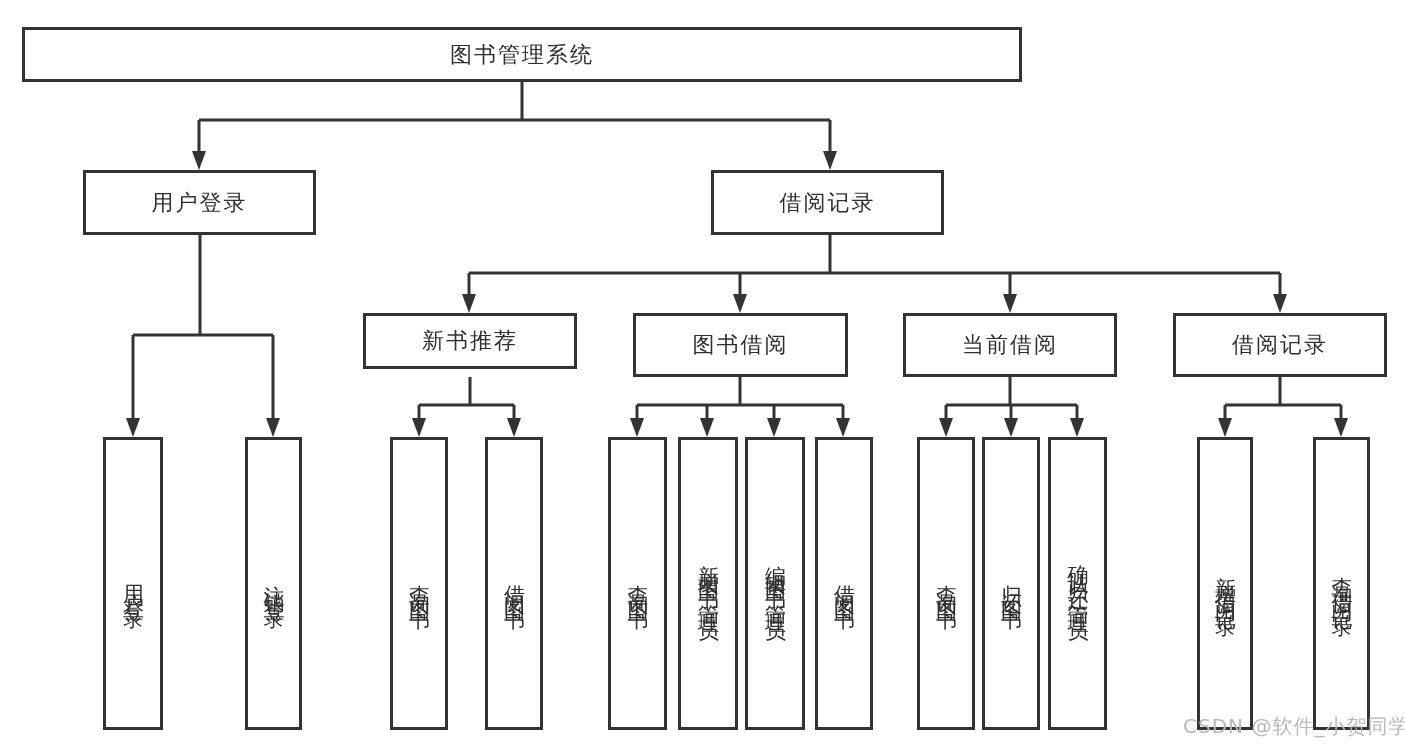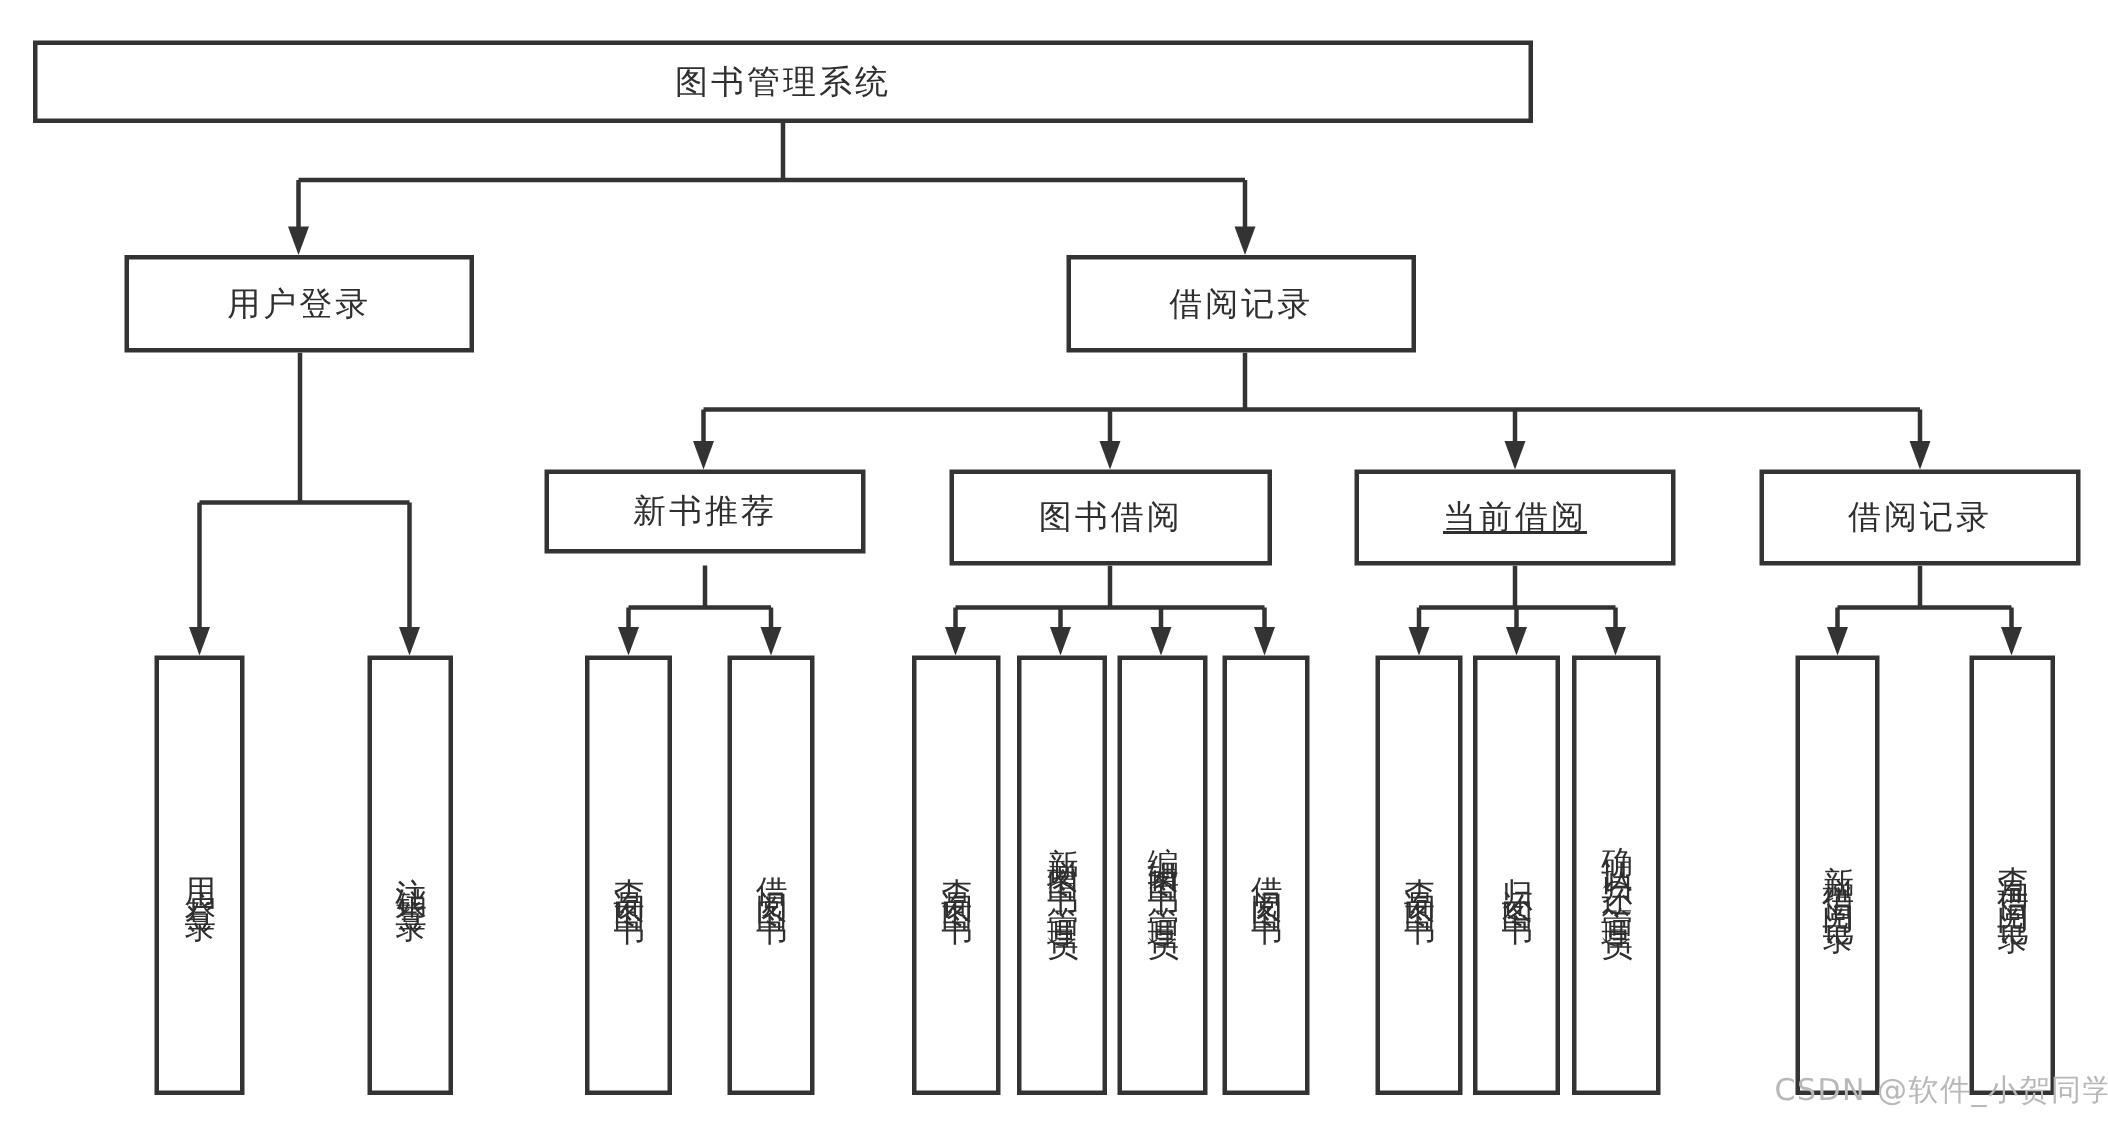--- a/index.html
+++ b/index.html
@@ -123,21 +123,21 @@
       </div>
       <div class="node h" style="left: 711px; top: 170px; width: 233px; height: 65px;">
         <span class="label">借阅记录</span>
       </div>
       <div class="node h" style="left: 363px; top: 313px; width: 214px; height: 56px;">
         <span class="label">新书推荐</span>
       </div>
       <div class="node h" style="left: 633px; top: 313px; width: 215px; height: 64px; justify-content: center;">
         <span class="label">图书借阅</span>
       </div>
-      <div class="node h" style="left: 903px; top: 313px; width: 214px; height: 64px; text-decoration: underline;">
+      <div class="node h" style="left: 903px; top: 313px; width: 214px; height: 64px;">
         <span class="label">当前借阅</span>
       </div>
       <div class="node h" style="left: 1173px; top: 313px; width: 214px; height: 64px;">
         <span class="label">借阅记录</span>
       </div>
       <div class="node v" style="left: 103px; top: 437px; width: 60px; height: 293px;">
         <span class="label">用户登录</span>
       </div>
       <div class="node v" style="left: 245px; top: 437px; width: 57px; height: 293px;">
         <span class="label">注销登录</span>

